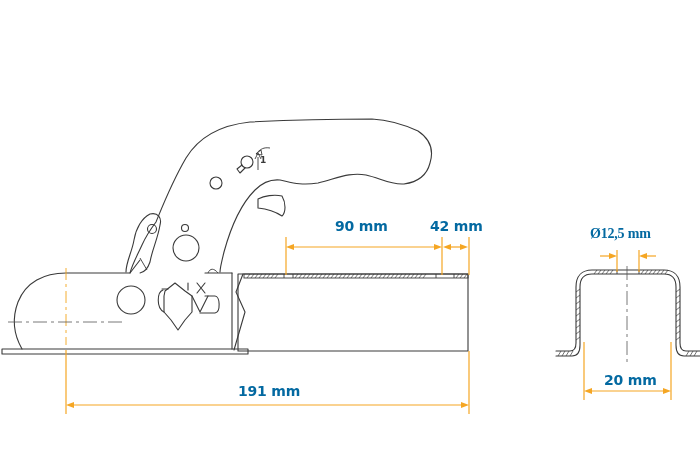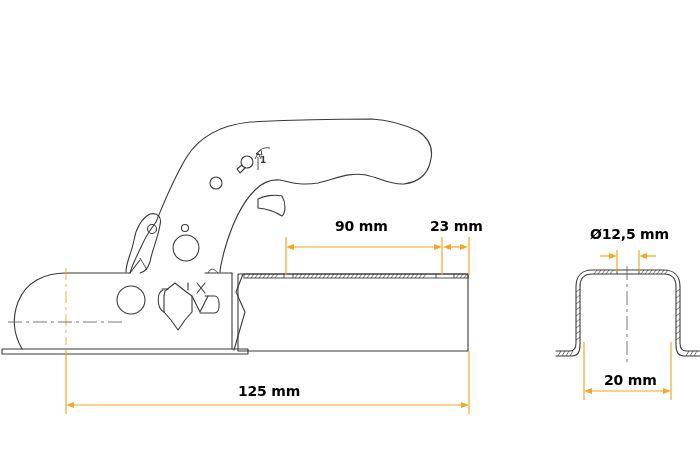--- a/index.html
+++ b/index.html
@@ -4,21 +4,21 @@
   <style>
     html, body { margin: 0; padding: 0; background: #ffffff; }
     body { width: 700px; height: 467px; overflow: hidden; position: relative; font-family: "Liberation Sans", "DejaVu Sans", sans-serif; }
     #stage { position: absolute; left: 0; top: 0; width: 700px; height: 467px; }
     svg { position: absolute; left: 0; top: 0; }
     .dim-label {
       position: absolute;
       font-family: "DejaVu Sans", "Liberation Sans", sans-serif;
       font-weight: bold;
       font-size: 14px;
-      color: #000000;
+      color: #0369a1;
       white-space: nowrap;
       letter-spacing: -0.2px;
     }
     .ln { fill: none; stroke: #3a3a3a; stroke-width: 1.1; stroke-linejoin: round; stroke-linecap: round; }
     .ln-thin { fill: none; stroke: #3a3a3a; stroke-width: 0.9; }
     .ctr { fill: none; stroke: #555; stroke-width: 0.8; stroke-dasharray: 14 4 3 4; }
     .ctr-o { fill: none; stroke: #f3a51c; stroke-width: 0.9; stroke-dasharray: 12 4 3 4; }
     .dim { stroke: #f5a623; stroke-width: 1.2; fill: none; }
     .arr { fill: #f5a623; }
   </style>
@@ -156,17 +156,17 @@
       <line class="dim" x1="671" y1="342" x2="671" y2="400"></line>
       <line class="dim" x1="588" y1="391" x2="667" y2="391"></line>
       <path class="arr" d="M584,391 L592,388 L592,394 Z"></path>
       <path class="arr" d="M671,391 L663,388 L663,394 Z"></path>
     </g>
   </svg>
 
   <span class="dim-label" style="left:260px; top:155px; font-size:9px; color:#3a3a3a;">1</span>
 
   <span class="dim-label" style="left:335px; top:218px;">90 mm</span>
-  <span class="dim-label" style="left:430px; top:218px;">23 mm</span>
-  <span class="dim-label" style="left:238px; top:383px;">125 mm</span>
-  <span class="dim-label" style="left:590px; top:226px;">Ø12,5 mm</span>
+  <span class="dim-label" style="left:430px; top:218px;">42 mm</span>
+  <span class="dim-label" style="left:238px; top:383px;">191 mm</span>
+  <span class="dim-label" style="left:590px; top:226px;font-family:Liberation Serif, serif;">Ø12,5 mm</span>
   <span class="dim-label" style="left:604px; top:372px;">20 mm</span>
 </div>
 
 </body></html>

